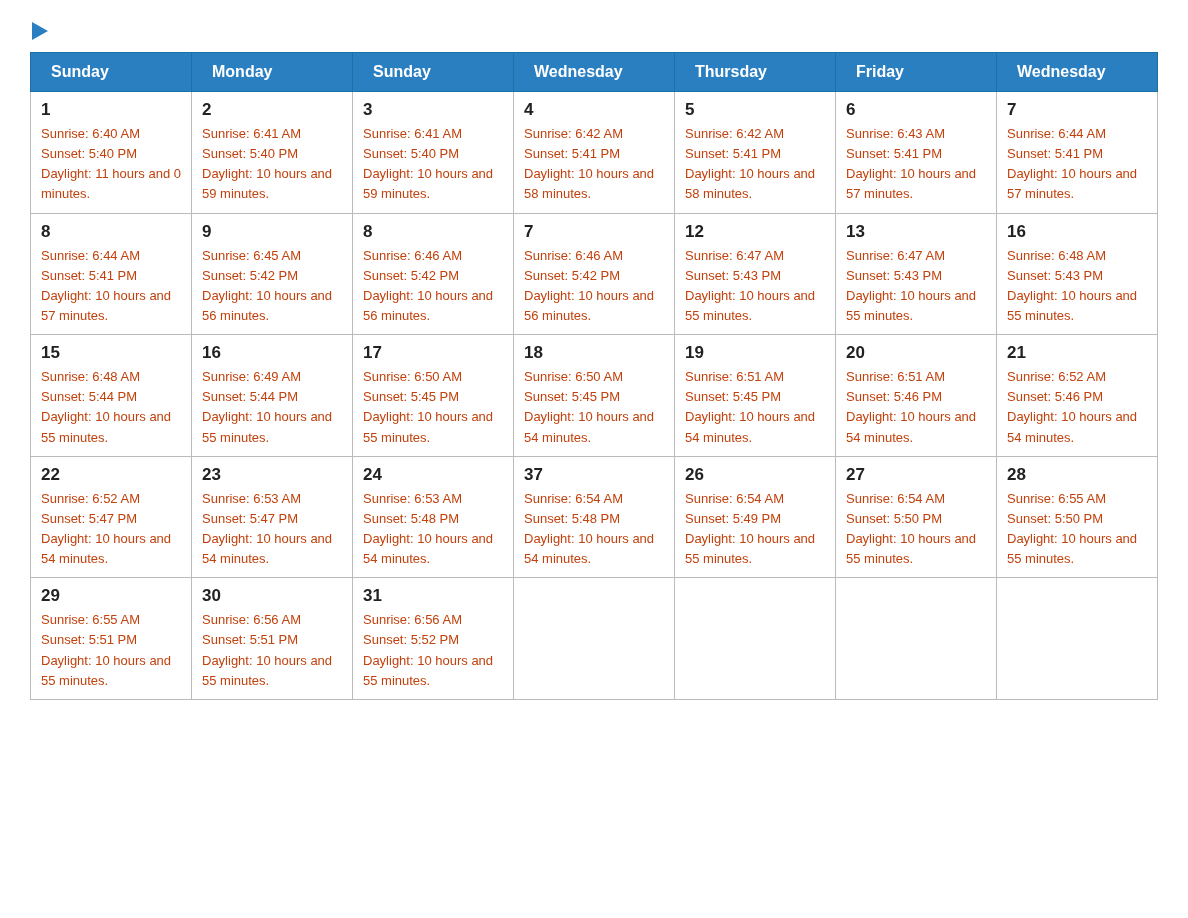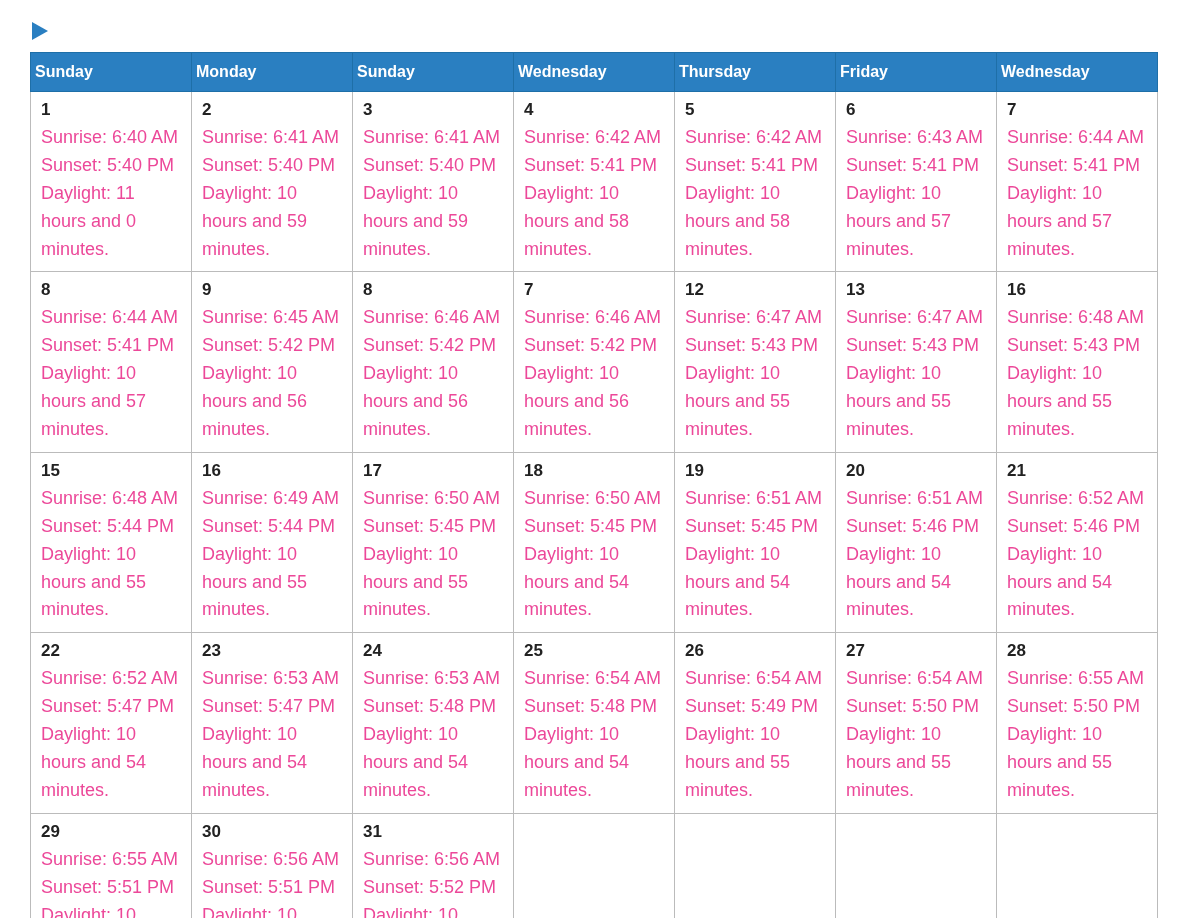--- a/index.html
+++ b/index.html
@@ -39,43 +39,43 @@
     .calendar-table {
       width: 100%;
       border-collapse: collapse;
       border: 1px solid #999;
     }
     .calendar-table th {
       background-color: #2a7fc1;
       color: #fff;
       font-size: 16px;
       font-weight: bold;
-      padding: 10px 4px;
+      padding: 10px 20px;
       text-align: left;
       border: 1px solid #1e6fa8;
     }
     .calendar-table td {
       vertical-align: top;
       padding: 8px 10px;
       border: 1px solid #bbb;
       font-size: 13px;
       color: #222;
       width: 14.28%;
       min-height: 100px;
     }
     .day-number {
       font-size: 17px;
       font-weight: bold;
       display: block;
       margin-bottom: 4px;
     }
     .day-info {
-      font-size: 18px;
+      font-size: 13px;
       line-height: 1.55;
-      color: #ec4899;
+      color: #c2410c;
     }
     .empty-cell {
       background: #fff;
     }
     
     .logo-wrapper {
       display: inline-flex;
       flex-direction: column;
     }
     .logo-top {
@@ -232,21 +232,21 @@
         </td>
         <td>
           <span class="day-number">23</span>
 <div class="day-info">Sunrise: 6:53 AM<br>Sunset: 5:47 PM<br>Daylight: 10 hours and 54 minutes.</div>
         </td>
         <td>
           <span class="day-number">24</span>
 <div class="day-info">Sunrise: 6:53 AM<br>Sunset: 5:48 PM<br>Daylight: 10 hours and 54 minutes.</div>
         </td>
         <td>
-          <span class="day-number">25</span>
+          <span class="day-number">37</span>
 <div class="day-info">Sunrise: 6:54 AM<br>Sunset: 5:48 PM<br>Daylight: 10 hours and 54 minutes.</div>
         </td>
         <td>
           <span class="day-number">26</span>
 <div class="day-info">Sunrise: 6:54 AM<br>Sunset: 5:49 PM<br>Daylight: 10 hours and 55 minutes.</div>
         </td>
         <td>
           <span class="day-number">27</span>
 <div class="day-info">Sunrise: 6:54 AM<br>Sunset: 5:50 PM<br>Daylight: 10 hours and 55 minutes.</div>
         </td>

